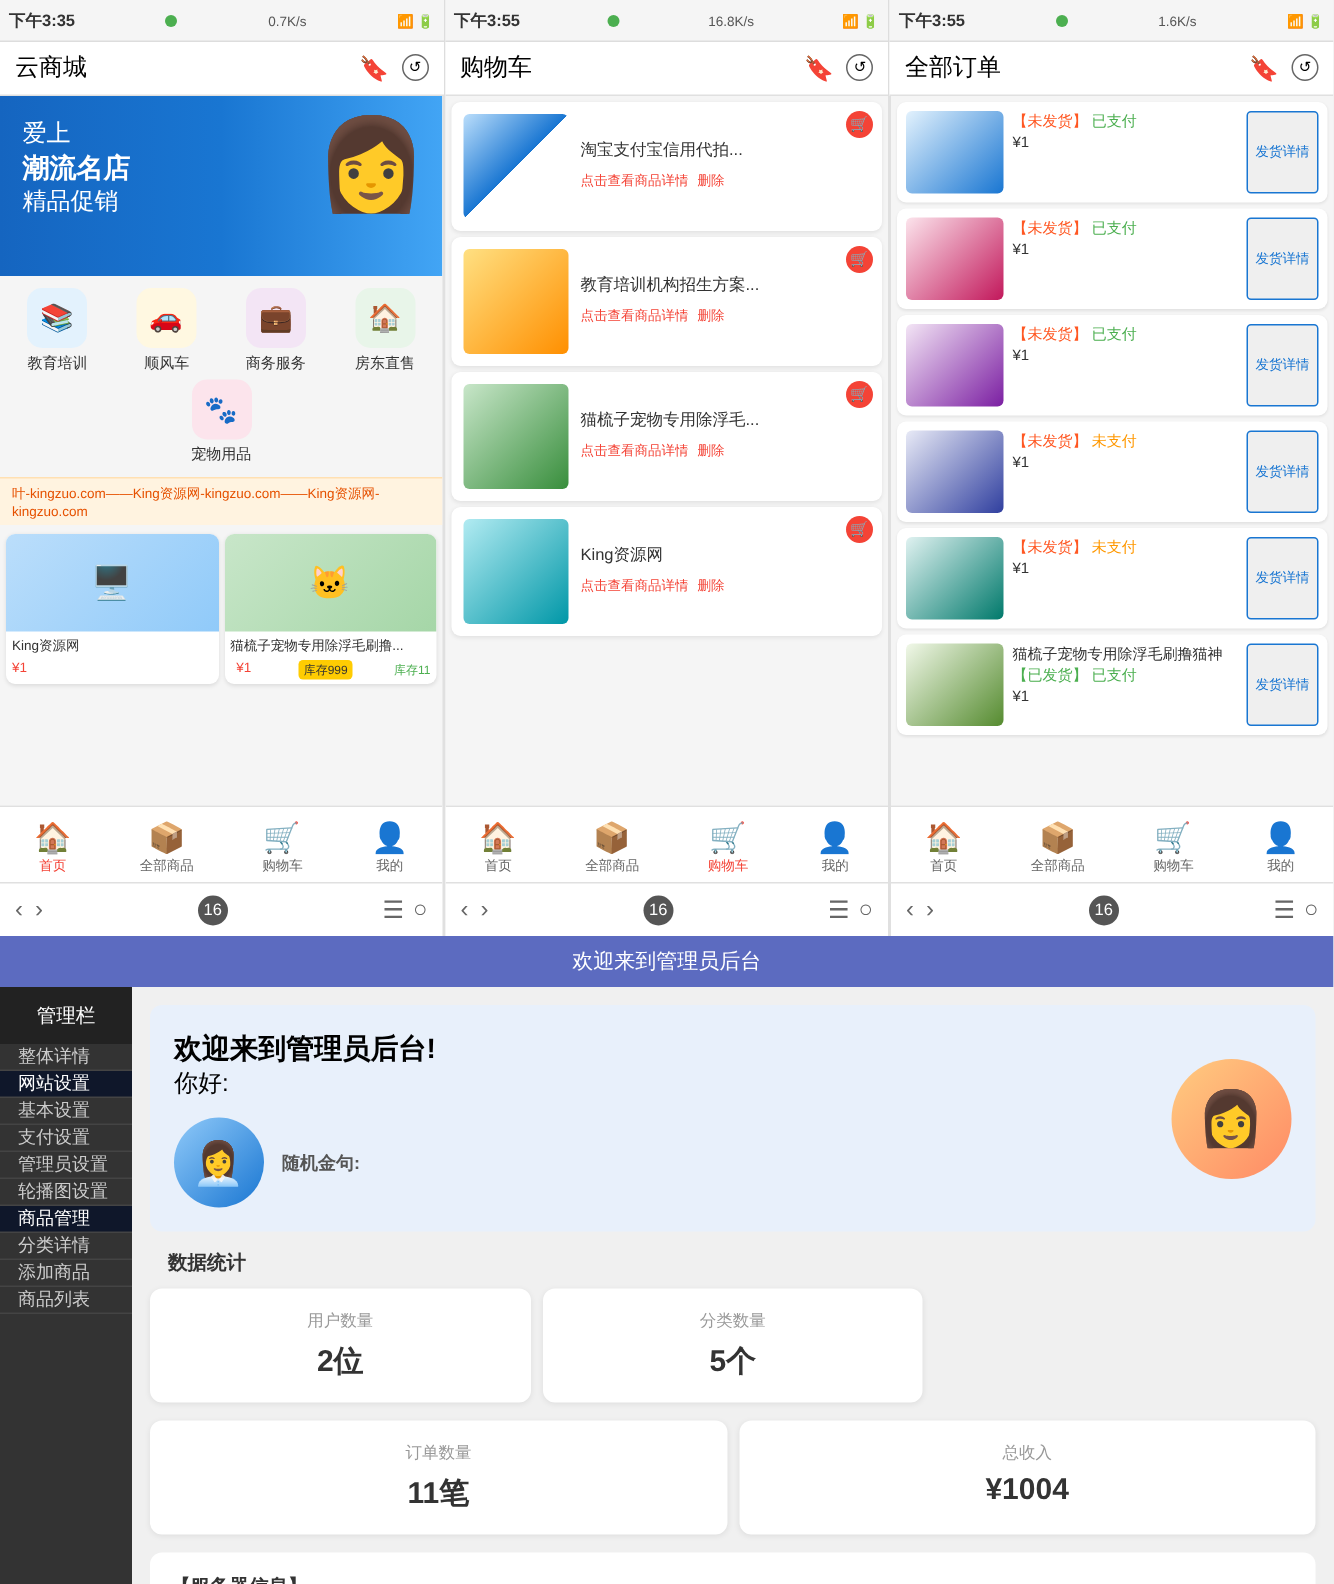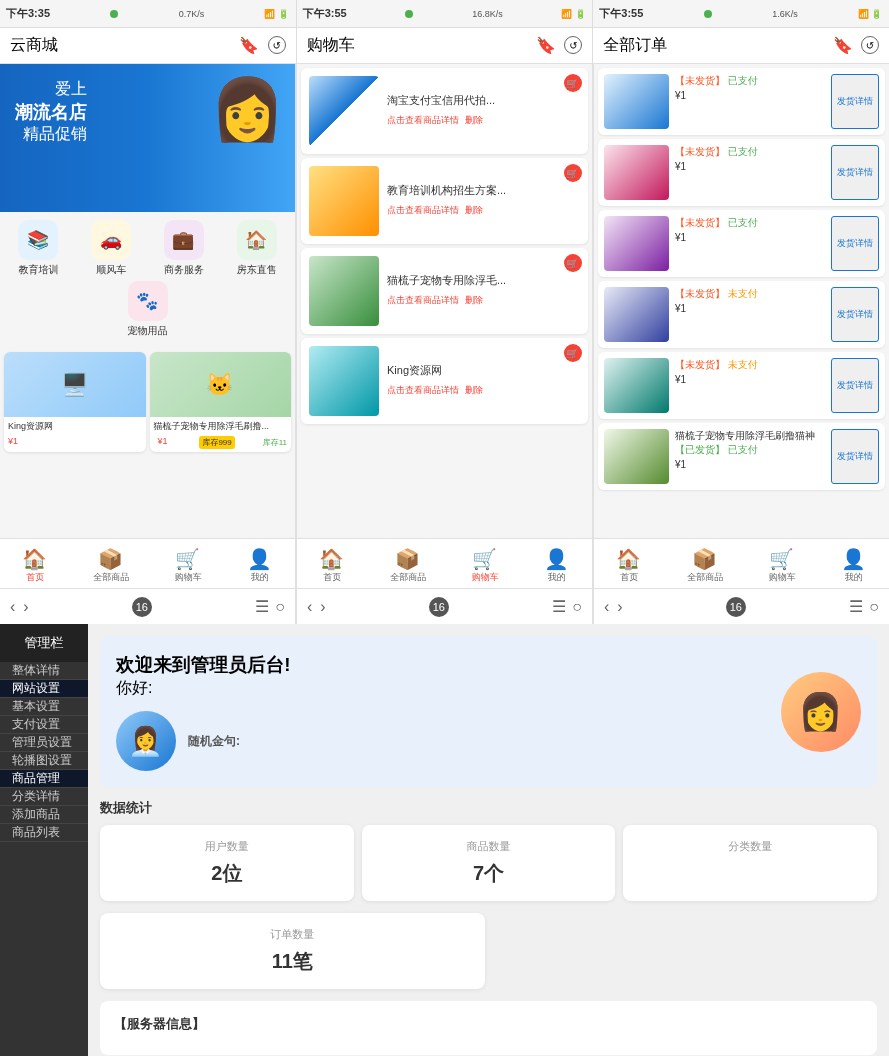--- a/index.html
+++ b/index.html
@@ -22,21 +22,21 @@
     .icon-bookmark { font-size: 16px; color: #666; }
     .icon-circle { width: 18px; height: 18px; border: 1.5px solid #666; border-radius: 50%; display: inline-flex; align-items: center; justify-content: center; font-size: 10px; }
 
     
     .panels { display: flex; width: 100%; height: 560px; }
     .panel { flex: 1; overflow: hidden; background: #f5f5f5; position: relative; }
     .panel:not(:last-child) { border-right: 2px solid #e0e0e0; }
 
     
     .panel1-content {}
-    .banner { width: 100%; height: 148px; background: linear-gradient(135deg, #1a73d4 0%, #0d47a1 40%, #fff 40%); position: relative; overflow: hidden; text-align: right; }
+    .banner { width: 100%; height: 120px; background: linear-gradient(135deg, #1a73d4 0%, #0d47a1 40%, #fff 40%); position: relative; overflow: hidden; }
     .banner-bg { position: absolute; top: 0; left: 0; width: 100%; height: 100%; background: linear-gradient(to right, #1565c0, #1976d2, #42a5f5); }
     .banner-text { position: absolute; top: 15px; left: 15px; color: #fff; }
 
     .panel1-icons { display: flex; flex-wrap: wrap; padding: 8px 4px; gap: 4px; justify-content: space-around; }
     .panel1-icon-item { display: flex; flex-direction: column; align-items: center; width: 55px; }
     .panel1-icon-box { width: 40px; height: 40px; border-radius: 10px; display: flex; align-items: center; justify-content: center; font-size: 18px; margin-bottom: 3px; }
     .panel1-icon-label { font-size: 10px; color: #333; text-align: left; }
     .icon-edu { background: #e3f2fd; }
     .icon-wind { background: #fff8e1; }
     .icon-biz { background: #f3e5f5; }
@@ -205,20 +205,21 @@
         <div class="panel1-icon-item">
           <div class="panel1-icon-box icon-house">🏠</div>
           <span class="panel1-icon-label">房东直售</span>
         </div>
         <div class="panel1-icon-item">
           <div class="panel1-icon-box icon-pet">🐾</div>
           <span class="panel1-icon-label">宠物用品</span>
         </div>
       </div>
 
+      <div class="panel1-ad-strip">叶-kingzuo.com——King资源网-kingzuo.com——King资源网-kingzuo.com</div>
 
       <div class="panel1-products">
         <div class="panel1-product">
           <div class="panel1-product-img p1">
             <span style="font-size:22px;">🖥️</span>
           </div>
           <div class="panel1-product-name">King资源网</div>
           <div class="panel1-product-price">¥1</div>
         </div>
         <div class="panel1-product">
@@ -456,20 +457,21 @@
       <div class="pbb-icons">
         <span>☰</span>
         <span>○</span>
       </div>
     </div>
   </div>
 </div>
 
 <div class="admin-section">
 
+  <div class="admin-welcome-bar">欢迎来到管理员后台</div>
 
   <div class="admin-body">
 
     <div class="admin-sidebar">
       <div class="admin-sidebar-title">管理栏</div>
       <div id="sidebar-items">
           <div class="admin-sidebar-item">整体详情</div>
           <div class="admin-sidebar-item active">网站设置</div>
           <div class="admin-sidebar-item">基本设置</div>
           <div class="admin-sidebar-item">支付设置</div>
@@ -495,39 +497,40 @@
             <div style="flex:1;">
               <div style="font-size:12px;color:#555;font-weight:600;">随机金句:</div>
             </div>
           </div>
         </div>
         <div class="admin-avatar-figure" style="width:80px;height:80px;border-radius:50%;background:linear-gradient(135deg,#ffcc80,#ff8a65);display:flex;align-items:center;justify-content:center;font-size:36px;">
           👩
         </div>
       </div>
 
-      <div style="font-size:13px;font-weight:600;color:#333;margin-bottom:8px;">数据统计</div>
+      <div style="font-size:13px;font-weight:600;color:#333;margin-bottom:8px;margin-left:12px;">数据统计</div>
       <div class="stats-grid">
         <div class="stats-card">
           <div class="label">用户数量</div>
           <div class="value">2位</div>
         </div>
         <div class="stats-card">
-          <div class="label">商品数量</div>
-          <div class="value">7个</div>
-        </div>
-        <div class="stats-card">
           <div class="label">分类数量</div>
+          <div class="value">5个</div>
         </div>
       </div>
       <div class="stats-grid2">
         <div class="stats-card">
           <div class="label">订单数量</div>
           <div class="value">11笔</div>
         </div>
+        <div class="stats-card">
+          <div class="label">总收入</div>
+          <div class="value">¥1004</div>
+        </div>
       </div>
 
       <div class="server-info">
         <div class="server-info-title">【服务器信息】</div>
 
       </div>
     </div>
   </div>
 
 </div>

